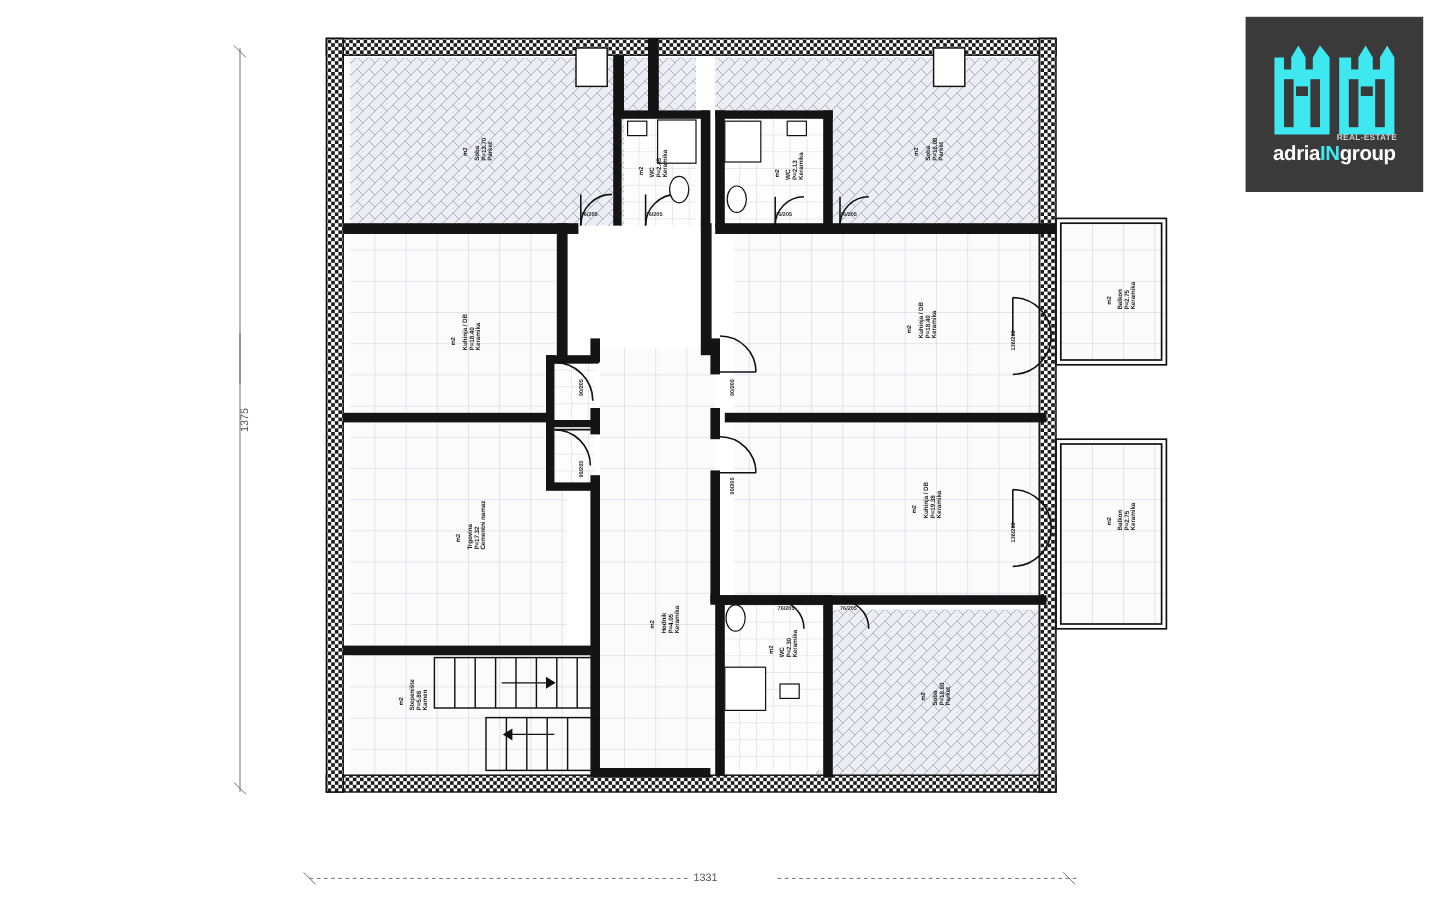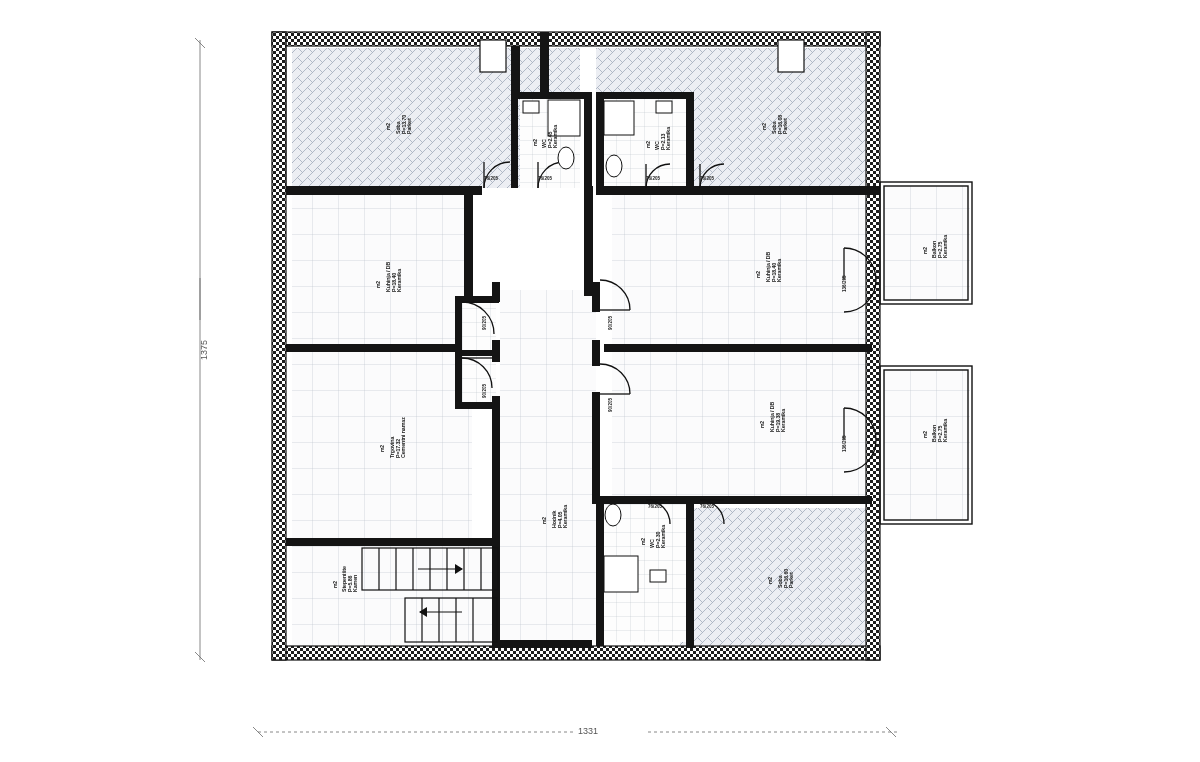--- a/index.html
+++ b/index.html
@@ -410,14 +410,30 @@
       <div class="doorlbl" style="left:700px;top:504px;">76/205</div>
       <div class="doorlbl v" style="left:842px;top:292px;">136/205</div>
       <div class="doorlbl v" style="left:842px;top:452px;">136/205</div>
     </div>
 
     
     <div class="dimtxt v" style="left:199px;top:360px;">1375</div>
     <div class="dimtxt" style="left:578px;top:726px;">1331</div>
   </div>
 
+  <div id="logo">
+    <svg class="mark" viewBox="0 0 104 86" xmlns="http://www.w3.org/2000/svg">
+      <path d="M2,20 L2,84 L48,84 L48,20 L40,10 L34,20 L34,30 L28,30 L28,20 L22,10 L16,20 L16,30 L10,30 L10,20 Z
+               M56,20 L56,84 L102,84 L102,20 L96,10 L90,20 L90,30 L84,30 L84,20 L78,10 L72,20 L72,30 L66,30 L66,20 Z" fill="#3ee8f0"></path>
+      <rect x="10" y="38" width="8" height="40" fill="#3a3a3a"></rect>
+      <rect x="32" y="38" width="8" height="40" fill="#3a3a3a"></rect>
+      <rect x="64" y="38" width="8" height="40" fill="#3a3a3a"></rect>
+      <rect x="86" y="38" width="8" height="40" fill="#3a3a3a"></rect>
+      <rect x="20" y="44" width="10" height="8" fill="#3a3a3a"></rect>
+      <rect x="74" y="44" width="10" height="8" fill="#3a3a3a"></rect>
+    </svg>
+    <div class="re">REAL-ESTATE</div>
+    <div class="brand">
+      <span>adria</span><span class="mid">IN</span><span>group</span>
+    </div>
+  </div>
 
 </div>
 
 </body></html>

